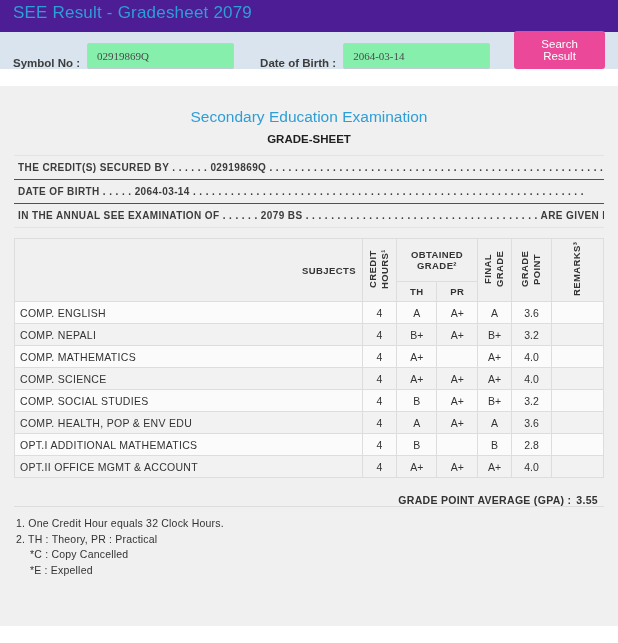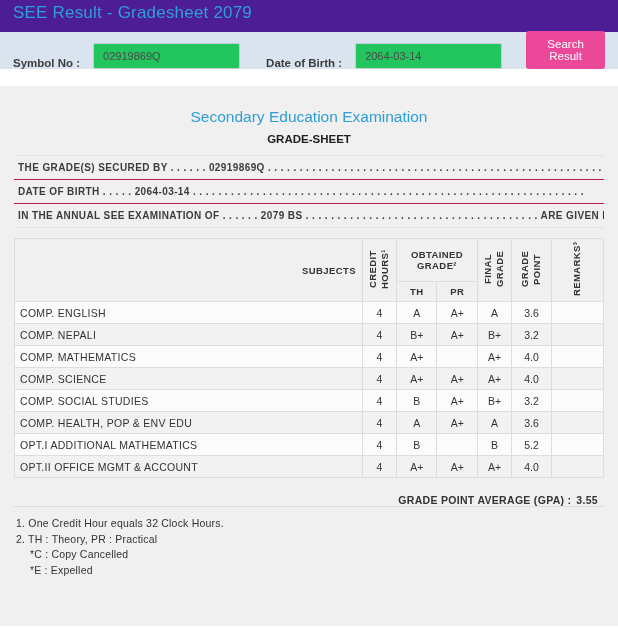--- a/index.html
+++ b/index.html
@@ -6,22 +6,22 @@
   html, body { width: 618px; height: 643px; background: #ffffff;
     font-family: "Liberation Sans", sans-serif; overflow: hidden; }
 
   .topbar { padding: 3px 13px 9px; background: #4c1d95; }
   .page-title { font-size: 17px; font-weight: normal; color: #2e9ed6; letter-spacing: 0.2px; }
 
   .search-bar { background: #d9e4ee; height: 37px; display: flex; align-items: flex-end;
     padding: 0 13px; }
   .search-bar label { font-size: 11.5px; font-weight: bold; color: #3d3d3d; white-space: nowrap; }
   .search-bar input { width: 147px; height: 26px; border: 1px solid #c2ccd6; border-radius: 2px;
-    background: #22c55e; margin-left: 13px; padding: 0 9px; font-size: 11px; color: #4a4a4a;
-    font-family: Liberation Sans, sans-serif; }
+    background: #86efac; margin-left: 7px; padding: 0 9px; font-size: 11px; color: #4a4a4a;
+    font-family: Liberation Serif, serif; }
   .lbl-dob { margin-left: 26px; }
   .btn-search { margin-left: 24px; background: #ec4899; color: #ffffff; border: none;
     border-radius: 3px; padding: 7px 13px; font-size: 11.5px; cursor: pointer;
     font-family: "Liberation Sans", sans-serif; }
 
   .panel { background: #f0f0f0; margin-top: 17px; height: 540px; padding: 16px 14px 10px; }
 
   .exam-title { text-align: center; color: #2e9ed6; font-size: 15.5px; margin-top: 6px; }
   .sheet-title { text-align: center; color: #1f1f1f; font-size: 11.5px; font-weight: bold;
     margin: 7px 0 10px; }
@@ -72,21 +72,21 @@
   <label class="lbl-dob">Date of Birth :</label>
   <input type="text" value="2064-03-14" style="">
   <button class="btn-search">Search Result</button>
 </div>
 
 <div class="panel">
   <div class="exam-title">Secondary Education Examination</div>
   <div class="sheet-title">GRADE-SHEET</div>
 
   <div class="dotted-wrap">
-    <div class="dotted">THE GRADE(S) SECURED BY . . . . . . 02919869Q . . . . . . . . . . . . . . . . . . . . . . . . . . . . . . . . . . . . . . . . . . . . . . . . . . . . .</div>
+    <div class="dotted">THE CREDIT(S) SECURED BY . . . . . . 02919869Q . . . . . . . . . . . . . . . . . . . . . . . . . . . . . . . . . . . . . . . . . . . . . . . . . . . . .</div>
     <div class="dotted">DATE OF BIRTH . . . . . 2064-03-14 . . . . . . . . . . . . . . . . . . . . . . . . . . . . . . . . . . . . . . . . . . . . . . . . . . . . . . . . . . . . . .</div>
     <div class="dotted">IN THE ANNUAL SEE EXAMINATION OF . . . . . . 2079 BS . . . . . . . . . . . . . . . . . . . . . . . . . . . . . . . . . . . . . ARE GIVEN BELOW . . .</div>
   </div>
 
   <table class="grades">
     <thead>
       <tr>
         <th class="th-subjects" rowspan="2">SUBJECTS</th>
         <th class="vhead" rowspan="2"><span class="rot">CREDIT HOURS¹</span></th>
         <th class="obt" colspan="2">OBTAINED GRADE²</th>
@@ -153,21 +153,21 @@
         <td>A</td>
         <td>3.6</td>
         <td></td>
       </tr>
       <tr>
         <td class="subj">OPT.I ADDITIONAL MATHEMATICS</td>
         <td>4</td>
         <td>B</td>
         <td></td>
         <td>B</td>
-        <td>5.2</td>
+        <td>2.8</td>
         <td></td>
       </tr>
       <tr>
         <td class="subj">OPT.II OFFICE MGMT &amp; ACCOUNT</td>
         <td>4</td>
         <td>A+</td>
         <td>A+</td>
         <td>A+</td>
         <td>4.0</td>
         <td></td>

